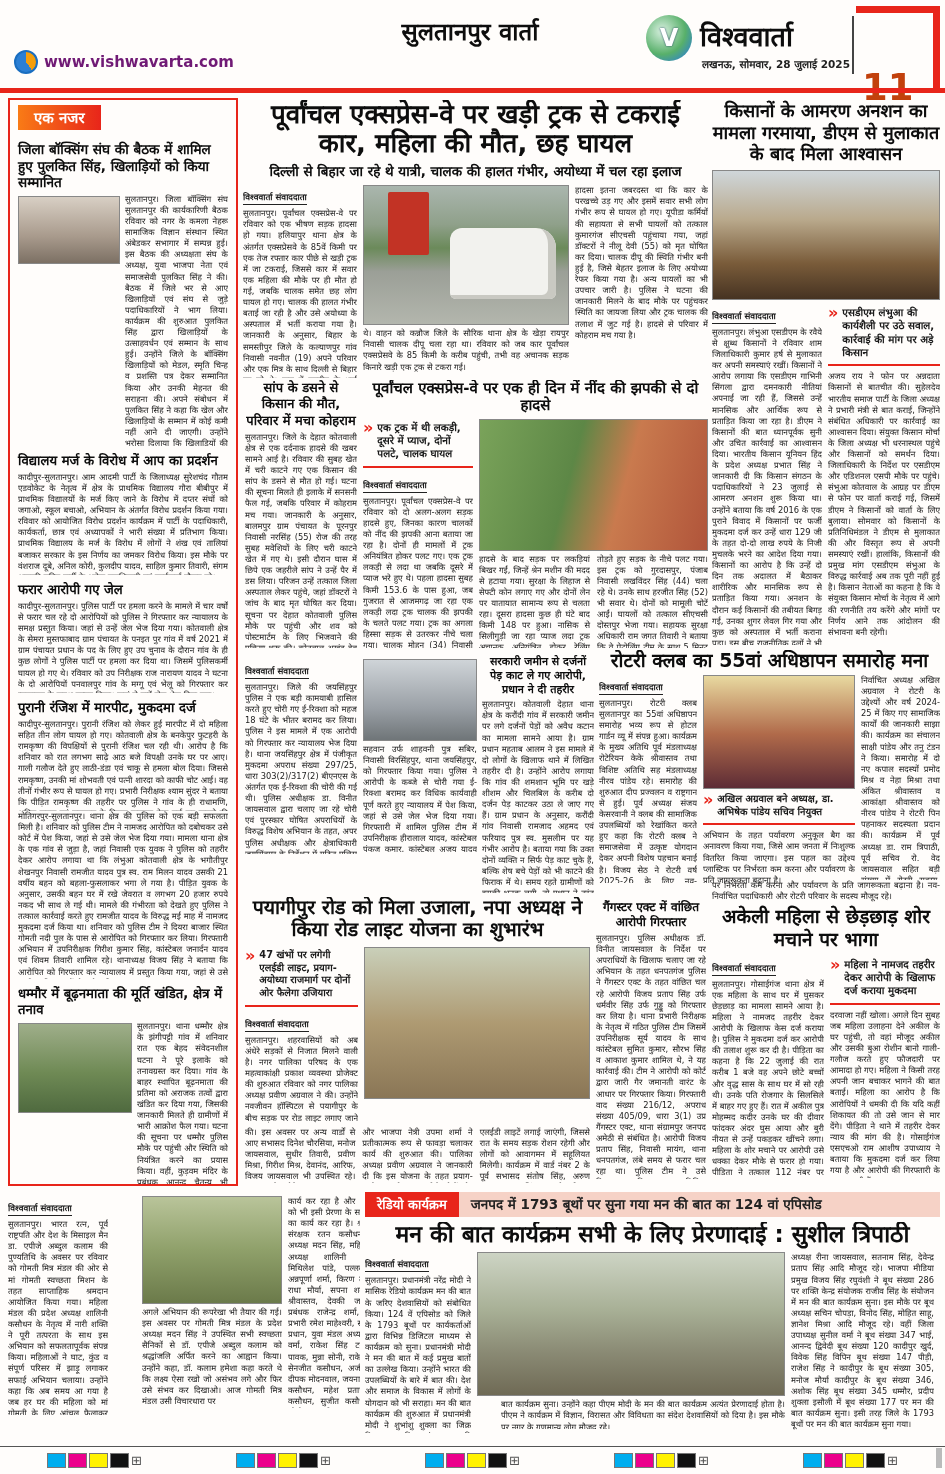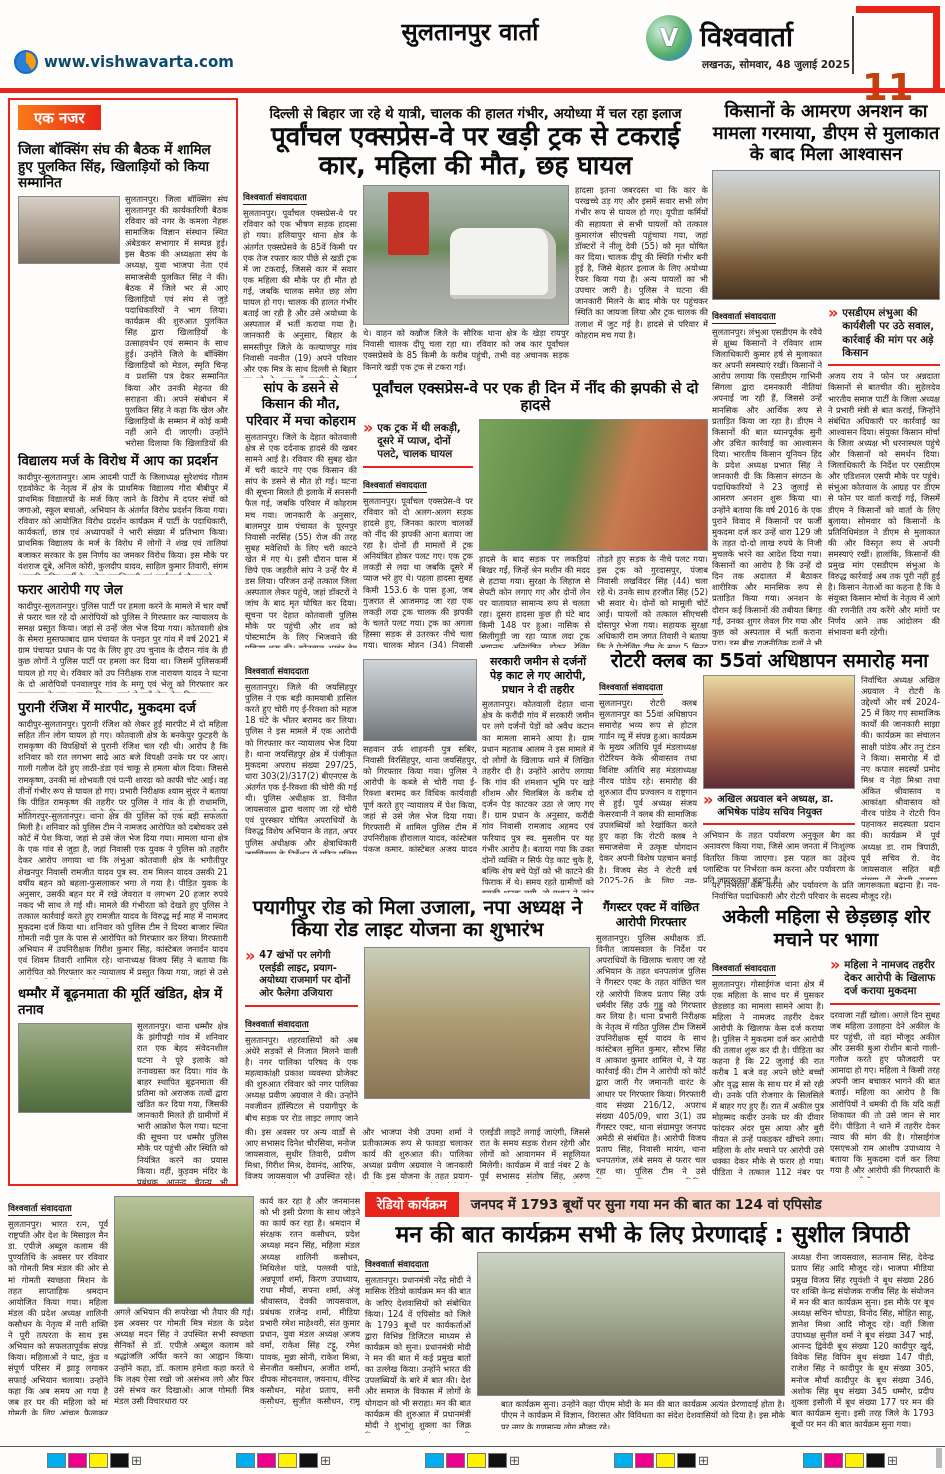--- a/index.html
+++ b/index.html
@@ -40,30 +40,30 @@
 </style>
 </head>
 <body>
 
 <div class="page">
 
   <div class="abs" style="left:0;top:0;width:945px;height:88px;">
     <div class="abs" style="left:14px;top:50px;display:flex;align-items:center;gap:6px;">
       <span style="width:20px;height:20px;border-radius:50%;
             background:conic-gradient(#f59e0b 0 40%,#2b7fd4 40% 100%);display:inline-block;border:2px solid #1a6ec0;"></span>
-      <span style="font-size:15px;font-weight:bold;color:#0c4a6e;">www.vishwavarta.com</span>
+      <span style="font-size:15px;font-weight:bold;color:#701a75;">www.vishwavarta.com</span>
     </div>
     <div class="abs hl" style="left:290px;top:14px;width:360px;font-size:24px;">सुलतानपुर वार्ता</div>
     <div class="abs" style="left:646px;top:15px;width:46px;height:46px;border-radius:50%;
           background:radial-gradient(circle at 35% 35%,#d8f0e0,#58b06a 55%,#2b7fd4 90%);
           display:flex;align-items:center;justify-content:center;">
       <span style="color:#fff;font-size:24px;font-weight:bold;text-shadow:0 0 2px #135;">V</span>
     </div>
     <div class="abs" style="left:700px;top:17px;font-size:27px;font-weight:bold;color:#0d0d0d;">विश्ववार्ता</div>
-    <div class="abs" style="left:702px;top:57px;font-size:10.5px;font-weight:bold;color:#222;">लखनऊ,  सोमवार, 48 जुलाई 2025</div>
+    <div class="abs" style="left:702px;top:57px;font-size:10.5px;font-weight:bold;color:#222;">लखनऊ,  सोमवार, 28 जुलाई 2025</div>
     <div class="abs" style="left:852px;top:16px;width:2px;height:58px;background:#444;"></div>
     <div class="abs" style="left:856px;top:6px;width:84px;height:82px;border-top:7px solid #e8251a;border-right:7px solid #e8251a;"></div>
     <div class="abs" style="left:862px;top:24px;width:64px;text-align:left;font-size:37px;font-weight:bold;color:#c2410c;margin-top:42px;">11</div>
   </div>
   <div class="abs" style="left:0;top:88px;width:945px;height:5px;background:#e8251a;"></div>
 
   <div class="abs art redbox" style="left:8px;top:98px;width:230px;height:1088px;padding:4px 8px;">
     <span class="najar">एक नजर</span>
 
     <div class="lh" style="font-size:13.6px;">जिला बॉक्सिंग संघ की बैठक में शामिल हुए पुलकित सिंह, खिलाड़ियों को किया सम्मानित</div>
@@ -84,22 +84,22 @@
     <div class="body art" style="height:168px;">मोतिगरपुर-सुलतानपुर। थाना क्षेत्र की पुलिस को एक बड़ी सफलता मिली है। शनिवार को पुलिस टीम ने नामजद आरोपित को दबोचकर उसे कोर्ट में पेश किया, जहां से उसे जेल भेज दिया गया। मामला थाना क्षेत्र के एक गांव से जुड़ा है, जहां निवासी एक युवक ने पुलिस को तहरीर देकर आरोप लगाया था कि लंभुआ कोतवाली क्षेत्र के भगौतीपुर शेखनपुर निवासी रामजीत यादव पुत्र स्व. राम मिलन यादव उसकी 21 वर्षीय बहन को बहला-फुसलाकर भगा ले गया है। पीड़ित युवक के अनुसार, उसकी बहन घर में रखे जेवरात व लगभग 20 हजार रुपये नकद भी साथ ले गई थी। मामले की गंभीरता को देखते हुए पुलिस ने तत्काल कार्रवाई करते हुए रामजीत यादव के विरुद्ध मई माह में नामजद मुकदमा दर्ज किया था। शनिवार को पुलिस टीम ने दियरा बाजार स्थित गोमती नदी पुल के पास से आरोपित को गिरफ्तार कर लिया। गिरफ्तारी अभियान में उपनिरीक्षक गिरीश कुमार सिंह, कांस्टेबल जनार्दन यादव एवं शिवम तिवारी शामिल रहे। थानाध्यक्ष विजय सिंह ने बताया कि आरोपित को गिरफ्तार कर न्यायालय में प्रस्तुत किया गया, जहां से उसे न्यायिक हिरासत में जेल भेज दिया गया।</div>
 
     <div class="lh">धम्मौर में बूढ़नमाता की मूर्ति खंडित, क्षेत्र में तनाव</div>
     <div>
       <div class="ph ph-idol" style="float:left;width:112px;height:88px;margin:2px 5px 2px 0;"></div>
       <div class="body art" style="height:190px;">सुलतानपुर। थाना धम्मौर क्षेत्र के झंगीपट्टी गांव में शनिवार रात एक बेहद संवेदनशील घटना ने पूरे इलाके को तनावग्रस्त कर दिया। गांव के बाहर स्थापित बूढ़नमाता की प्रतिमा को अराजक तत्वों द्वारा खंडित कर दिया गया, जिसकी जानकारी मिलते ही ग्रामीणों में भारी आक्रोश फैल गया। घटना की सूचना पर धम्मौर पुलिस मौके पर पहुंची और स्थिति को नियंत्रित करने का प्रयास किया। वहीं, कुड़वम मंदिर के प्रबंधक आनन्द चैतन्य भी दर्जनों समर्थकों के साथ मौके पर पहुंचे और धरने पर बैठ गए। उन्होंने घटना की निंदा करते हुए प्रशासन से दोषियों की शीघ्र गिरफ्तारी और कड़ी कार्रवाई की मांग की। घटना के बाद झंगीपट्टी गांव और आसपास के इलाके में तनाव का माहौल व्याप्त है। एहतियातन पुलिस बल तैनात कर दिया गया है और हालात पर नजर रखी जा रही है। ग्रामीणों का कहना है कि बूढ़नमाता की यह मूर्ति वर्षों से गांव की आस्था का प्रतीक रही है और ऐसी हरकत न केवल धार्मिक भावनाओं को ठेस पहुंचाती है, बल्कि शांति व्यवस्था के लिए भी खतरा बन सकती है। धम्मौर पुलिस के अनुसार, घटना की जांच शुरू कर दी गई है और जल्द ही दोषियों की पहचान कर उन्हें गिरफ्तार किया जाएगा। प्रशासन ने लोगों से शांति बनाए रखने की अपील की है। वहीं, पूरे क्षेत्र में संवेदनशीलता को देखते हुए अतिरिक्त पुलिस बल की तैनाती की गई है।</div>
     </div>
   </div>
 
   <div class="abs art" style="left:243px;top:100px;width:465px;height:278px;">
+    <div class="hl" style="font-size:26px;line-height:1.12;">पूर्वांचल एक्सप्रेस-वे पर खड़ी ट्रक से टकराई कार, महिला की मौत, छह घायल</div>
     <div class="hl" style="font-size:13.5px;margin-top:4px;">दिल्ली से बिहार जा रहे थे यात्री, चालक की हालत गंभीर, अयोध्या में चल रहा इलाज</div>
-    <div class="hl" style="font-size:26px;line-height:1.12;">पूर्वांचल एक्सप्रेस-वे पर खड़ी ट्रक से टकराई कार, महिला की मौत, छह घायल</div>
     <div class="row" style="margin-top:5px;">
       <div style="width:114px;flex:none;">
         <span class="by">विश्ववार्ता संवाददाता</span>
         <div class="body art" style="height:178px;">सुलतानपुर। पूर्वांचल एक्सप्रेस-वे पर रविवार को एक भीषण सड़क हादसा हो गया। हलियापुर थाना क्षेत्र के अंतर्गत एक्सप्रेसवे के 85वें किमी पर एक तेज रफ्तार कार पीछे से खड़ी ट्रक में जा टकराई, जिससे कार में सवार एक महिला की मौके पर ही मौत हो गई, जबकि चालक समेत छह लोग घायल हो गए। चालक की हालत गंभीर बताई जा रही है और उसे अयोध्या के अस्पताल में भर्ती कराया गया है। जानकारी के अनुसार, बिहार के समस्तीपुर जिले के कल्याणपुर गांव निवासी नवनीत (19) अपने परिवार और एक मित्र के साथ दिल्ली से बिहार जा रहे थे। कार में नवनीत के भाई विपिन (25), हिमांशु (21), बहन कुमारी जया (17), माता नीलू (55) और साथी प्रेम (23) सवार</div>
       </div>
       <div style="width:206px;flex:none;">
         <div class="ph ph-crash" style="width:204px;height:138px;">
           <span class="truck"></span>
           <span class="car"></span>
         </div>
@@ -225,21 +225,21 @@
       </div>
     </div>
   </div>
 
   <div class="abs art" style="left:8px;top:1192px;width:352px;height:250px;">
     <div class="row" style="margin-top:4px;">
       <div style="width:100px;flex:none;">
         <span class="by">विश्ववार्ता संवाददाता</span>
         <div class="body art" style="height:196px;">सुलतानपुर। भारत रत्न, पूर्व राष्ट्रपति और देश के मिसाइल मैन डा. एपीजे अब्दुल कलाम की पुण्यतिथि के अवसर पर रविवार को गोमती मित्र मंडल की ओर से मां गोमती स्वच्छता मिशन के तहत साप्ताहिक श्रमदान आयोजित किया गया। महिला मंडल की प्रदेश अध्यक्ष शालिनी कसौधन के नेतृत्व में नारी शक्ति ने पूरी तत्परता के साथ इस अभियान को सफलतापूर्वक संपन्न किया। महिलाओं ने घाट, कुंड व संपूर्ण परिसर में झाड़ू लगाकर सफाई अभियान चलाया। उन्होंने कहा कि अब समय आ गया है जब हर घर की महिला को मां गोमती के लिए आंचल फैलाकर यादन करना चाहिए और इस पवित्र नदी को स्वच्छ रखने की जिम्मेदारी निभानी चाहिए। श्रमदान के उपरांत बैठक कर</div>
       </div>
-      <div style="width:140px;flex:none;">
+      <div style="width:140px;flex:none;margin-left:28px;">
         <div class="ph ph-shram" style="width:138px;height:106px;"></div>
         <div class="body art" style="height:100px;margin-top:3px;">अगले अभियान की रूपरेखा भी तैयार की गई। इस अवसर पर गोमती मित्र मंडल के प्रदेश अध्यक्ष मदन सिंह ने उपस्थित सभी स्वच्छता सैनिकों से डॉ. एपीजे अब्दुल कलाम को श्रद्धांजलि अर्पित करने का आह्वान किया। उन्होंने कहा, डॉ. कलाम हमेशा कहा करते थे कि लक्ष्य ऐसा रखो जो असंभव लगे और फिर उसे संभव कर दिखाओ। आज गोमती मित्र मंडल उसी विचारधारा पर</div>
       </div>
       <div class="body art" style="width:100px;flex:none;height:212px;">कार्य कर रहा है और जनमानस को भी इसी प्रेरणा के साथ जोड़ने का कार्य कर रहा है। श्रमदान में संरक्षक रतन कसौधन, प्रदेश अध्यक्ष मदन सिंह, महिला मंडल अध्यक्ष शालिनी कसौधन, मिथिलेश पांडे, पल्लवी पांडे, अन्नपूर्णा शर्मा, किरण उपाध्याय, राधा मौर्या, सपना शर्मा, अंजू श्रीवास्तव, देवकी जायसवाल, प्रबंधक राजेन्द्र शर्मा, मीडिया प्रभारी रमेश माहेश्वरी, संत कुमार प्रधान, युवा मंडल अध्यक्ष अजय वर्मा, राकेश सिंह टट्टू, रमेश पावक, मुन्ना सोनी, राकेश मिश्रा, सेनजीत कसौधन, अजीत शर्मा, दीपक मोदनवाल, जयनाथ, वीरेन्द्र कसौधन, महेश प्रताप, सनी कसौधन, सुजीत कसौधन, रामू सोनी, राज मिश्रा, आनंद चल्स, अभय मिश्रा, अभय सोनी समेत बड़ी संख्या में गोमती मित्र उपस्थित रहे।</div>
     </div>
   </div>
 
   <div class="abs" style="left:365px;top:1192px;width:575px;height:25px;display:flex;">
     <div style="background:#e8251a;color:#fff;font-size:13px;font-weight:bold;padding:3px 12px;flex:none;">रेडियो कार्यक्रम</div>
     <div style="background:#f6d2c6;color:#222;font-size:13.5px;font-weight:bold;padding:3px 12px;flex:1;">जनपद में 1793 बूथों पर सुना गया मन की बात का 124 वां एपिसोड</div>

